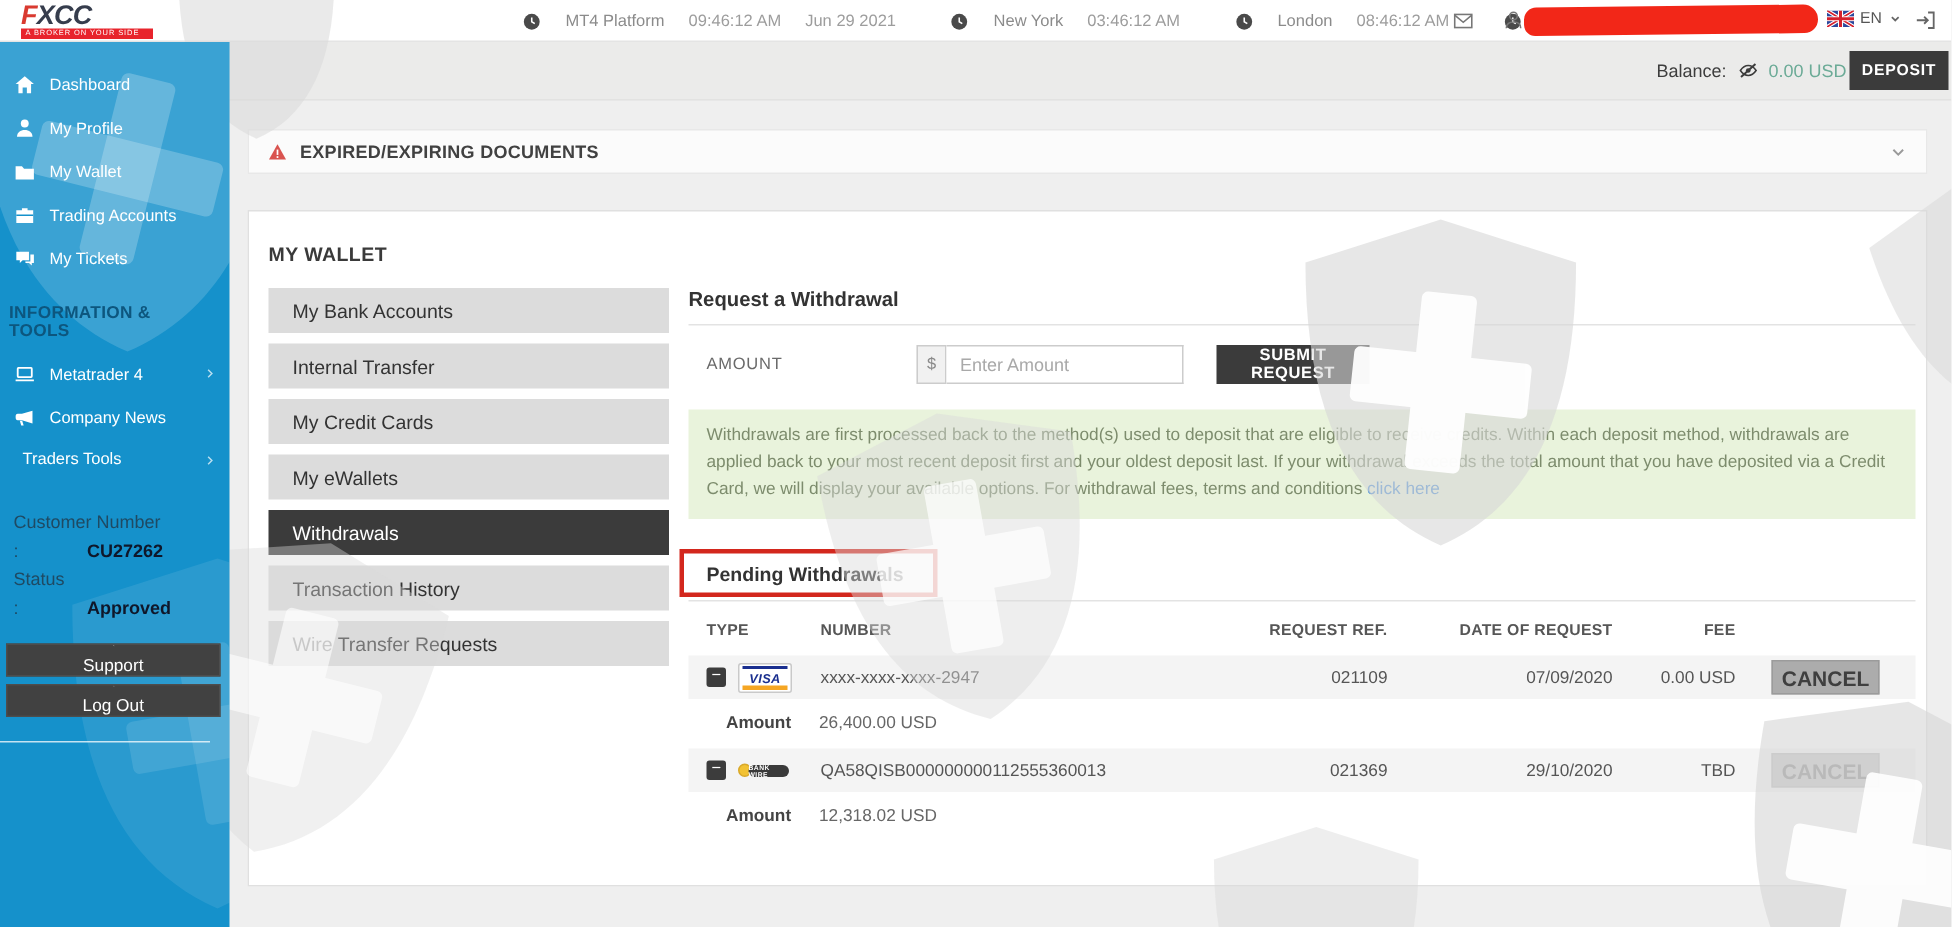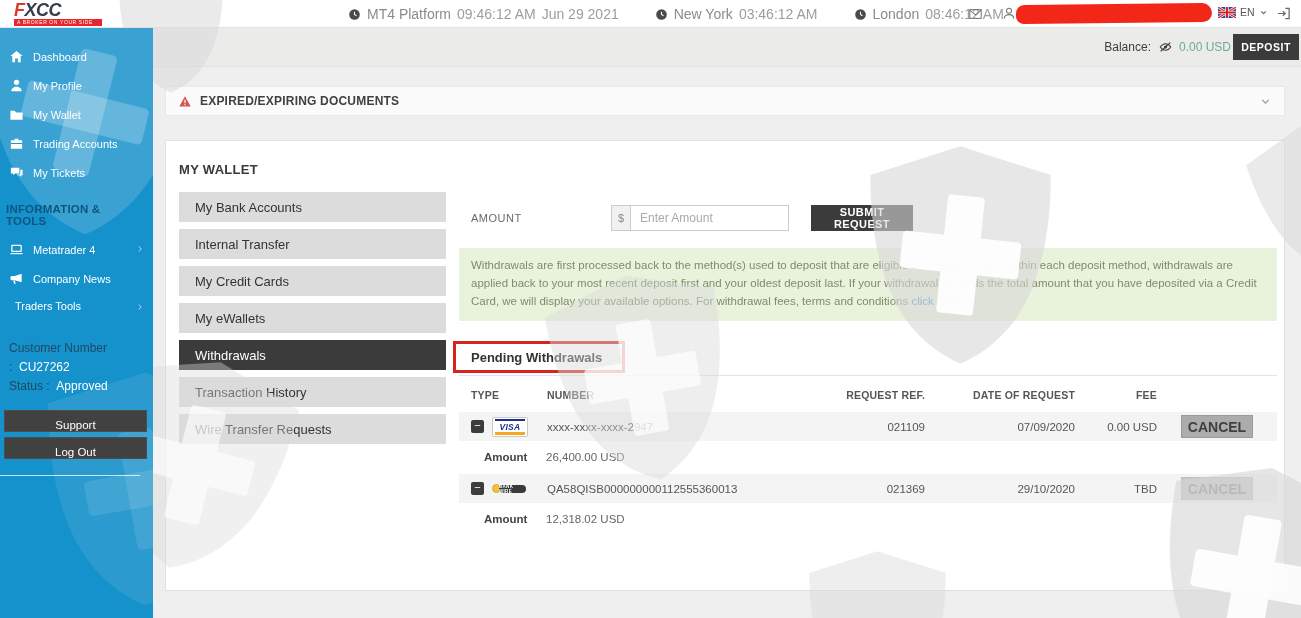--- a/index.html
+++ b/index.html
@@ -6,41 +6,41 @@
   body { font-family:"Liberation Sans", sans-serif; background:#efefef; }
   .screen { position:relative; width:1301px; height:618px; background:#efefef; overflow:hidden; }
 
   
   .topbar { position:absolute; left:0; top:0; width:1301px; height:28px; background:#fff; border-bottom:1px solid #e4e4e4; z-index:1; }
   .logo { position:absolute; left:14px; top:1px; cursor:pointer; }
   .logo-text { font-size:18px; line-height:18px; font-weight:bold; font-style:italic; color:#363d4d; letter-spacing:-0.5px; }
   .logo-text::first-letter { color:#d93a30; }
   .logo-bar { background:#e8242c; color:#fff; font-size:5px; line-height:7px; padding:0 3px; width:88px; letter-spacing:.6px; white-space:nowrap; overflow:hidden; }
   .clocks { position:absolute; left:348px; top:0; height:28px; display:flex; align-items:center; gap:36px; }
-  .clock { display:flex; align-items:center; gap:6px; font-size:14px; color:#8b8b8b; white-space:nowrap; }
+  .clock { display:flex; align-items:center; gap:16px; font-size:11px; color:#8b8b8b; white-space:nowrap; }
   .clock .time, .clock .date { color:#9d9d9d; }
   .tb-icon { position:absolute; top:7px; cursor:pointer; }
   .scribble { position:absolute; left:1016px; top:4px; width:196px; height:19px; background:#f22718; border-radius:10px 12px 11px 9px; transform:rotate(-0.6deg); z-index:2; }
   .lang { position:absolute; left:1218px; top:6px; display:flex; align-items:center; gap:4px; font-size:10.5px; color:#555; cursor:pointer; }
   .balance-bar { position:absolute; left:153px; top:28px; width:1148px; height:39px; background:#ebebea; border-bottom:1px solid #e2e2e1; display:flex; align-items:center; justify-content:flex-end; padding-right:2px; z-index:1; }
   .balance-label { font-size:12px; color:#3d3d3d; }
   .balance-amount { font-size:12px; color:#6cab97; margin-left:6px; }
   .deposit-btn { margin-left:2px; width:66px; height:26px; background:#3b3b3b; color:#fff; border:none; font-size:10.5px; font-weight:bold; letter-spacing:.5px; cursor:pointer; font-family:inherit; }
 
   
   .sidebar { position:absolute; left:0; top:28px; width:153px; height:590px; background:#1591cb; z-index:7; overflow:hidden; }
   .side-content { position:relative; z-index:2; }
   .side-item { display:flex; align-items:center; gap:9px; padding:7px 6px 7px 9px; color:#fff; font-size:11px; cursor:pointer; position:relative; }
   .side-item:first-child { margin-top:14px; }
   .side-item svg { flex:none; }
   .side-section { color:#0d567e; font-weight:bold; font-size:11.5px; padding:16px 9px 8px 6px; letter-spacing:.2px; }
   .side-item .chev { position:absolute; right:8px; top:9px; }
   .side-item.noicon { padding-left:15px; }
   .cust { margin-top:20px; padding:0 9px; color:#1f4a63; font-size:12px; line-height:19px; }
-  .cust b { font-weight:normal; color:#ffffff; }
+  .cust b { font-weight:bold; color:#0f172a;margin-left:39px; }
   .side-btn { display:flex; align-items:center; justify-content:center; gap:7px; width:143px; height:22px; margin:5px 0 0 4px; background:#414141; border:1px solid #4d4d4d; color:#fff; font-size:11.5px; cursor:pointer; font-family:inherit;flex-direction:column; }
   .side-btn:first-of-type { margin-top:14px; }
   .side-divider { width:140px; height:1px; background:rgba(255,255,255,.75); margin-top:16px; }
 
   
   .alert { position:absolute; left:165px; top:86px; width:1120px; height:30px; background:#fbfbfb; border:1px solid #e8e8e8; display:flex; align-items:center; padding:0 12px; z-index:1; }
   .alert-title { font-size:12px; font-weight:bold; color:#414141; margin-left:8px; letter-spacing:.2px; }
   .alert .chev { margin-left:auto; cursor:pointer; }
 
   
@@ -287,20 +287,21 @@
       <div class="menu">
         <div class="menu-item">My Bank Accounts</div>
         <div class="menu-item">Internal Transfer</div>
         <div class="menu-item">My Credit Cards</div>
         <div class="menu-item">My eWallets</div>
         <div class="menu-item active">Withdrawals</div>
         <div class="menu-item">Transaction History</div>
         <div class="menu-item">Wire Transfer Requests</div>
       </div>
       <div class="panel">
+        <div class="panel-title">Request a Withdrawal</div>
         <div class="form-row">
           <div class="form-label">AMOUNT</div>
           <div class="currency">$</div>
           <input class="amount-input" placeholder="Enter Amount" style="">
           <button class="submit-btn">SUBMIT REQUEST</button>
         </div>
         <div class="info-box">
           <span>Withdrawals are first processed back to the method(s) used to deposit that are eligible to receive credits. Within each deposit method, withdrawals are applied back to your most recent deposit first and your oldest deposit last. If your withdrawal exceeds the total amount that you have deposited via a Credit Card, we will display your available options. For withdrawal fees, terms and conditions</span>
           <span class="info-link">click here</span>
         </div>

